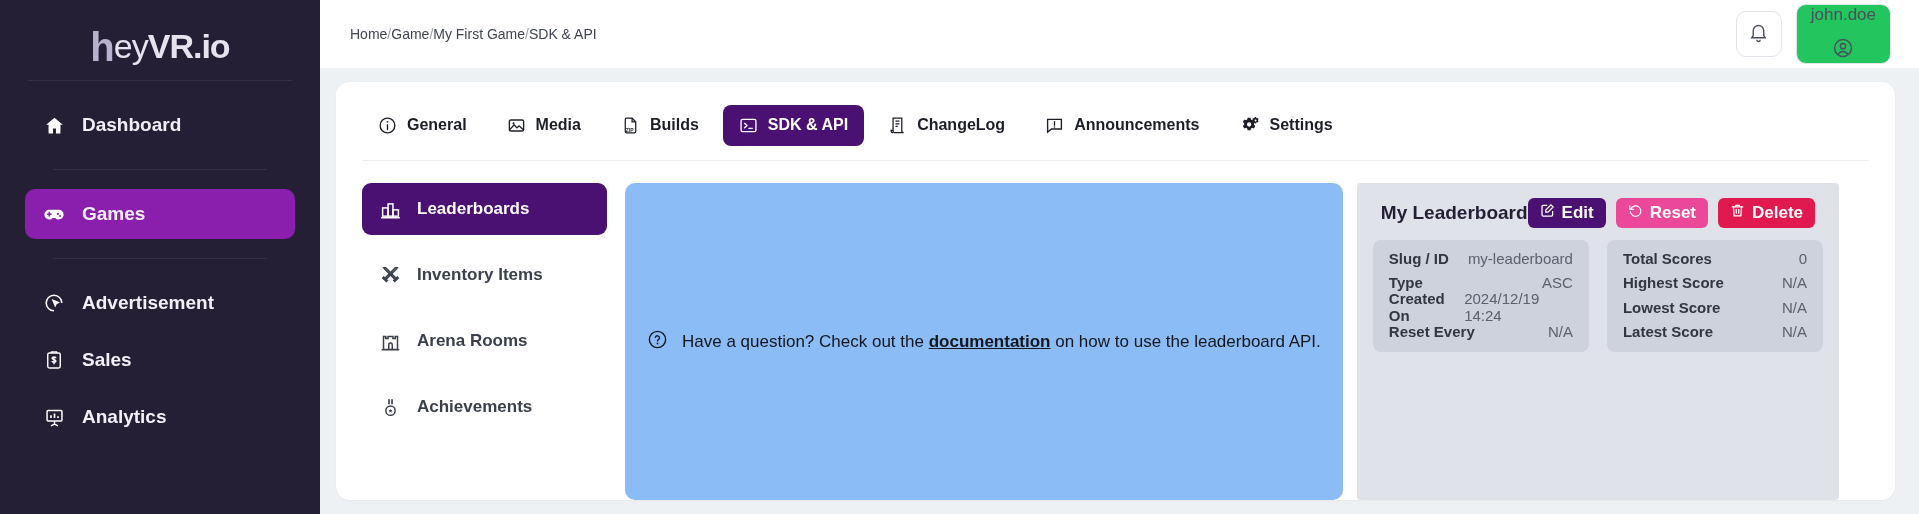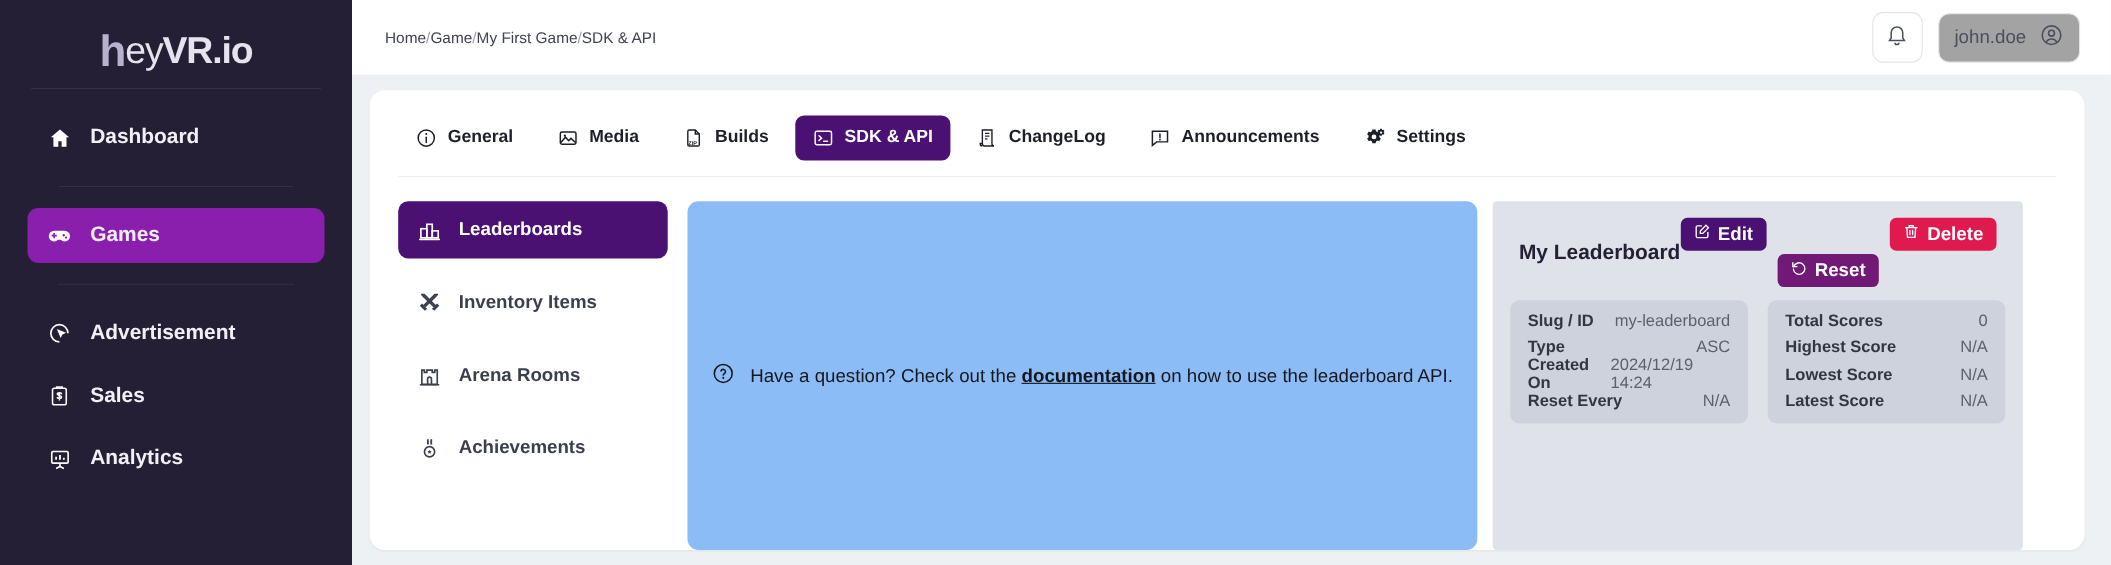--- a/index.html
+++ b/index.html
@@ -59,22 +59,22 @@
   }
   .crumbs { display: flex; align-items: center; font-size: 14px; color: #3f4451; font-weight: 400; }
   .crumbs .crumb { cursor: pointer; }
   .crumbs .slash { color: #9aa0ad; }
   .topbar-right { margin-left: auto; display: flex; align-items: center; gap: 14px; }
   .icon-btn {
     width: 46px; height: 46px; border: 1px solid #e2e5ea; border-radius: 10px;
     display: flex; align-items: center; justify-content: center; cursor: pointer; background: #fff;
   }
   .user-chip {
-    height: 45px; border: 1px solid #e2e5ea; border-radius: 10px;
-    display: flex; align-items: center; gap: 12px; padding: 0 14px; cursor: pointer; background: #a3a3a3;
+    height: 60px; border: 1px solid #e2e5ea; border-radius: 10px;
+    display: flex; align-items: center; gap: 12px; padding: 0 14px; cursor: pointer; background: #22c55e; flex-direction: column;
   }
   .user-chip .uname { font-size: 17px; color: #4a4f5c; }
 
   .content-area { flex: 1; background: #eef1f4; padding: 14px 24px 14px 16px; }
   .panel {
     background: #fff; border-radius: 14px; height: 100%;
     padding: 22px 26px 0 26px;
     display: flex; flex-direction: column;
     box-shadow: 0 1px 2px rgba(16,24,40,.04);
     overflow: hidden;
@@ -114,21 +114,21 @@
   .lb-head { display: flex; align-items: center; padding: 0 8px 12px 8px; }
   .lb-title { font-size: 19px; font-weight: 700; color: #241f35; }
   .lb-actions { margin-left: auto; display: flex; gap: 10px; }
   .btn {
     display: flex; align-items: center; gap: 7px;
     height: 30px; padding: 0 12px; border-radius: 6px;
     font-size: 17px; font-weight: 700; color: #fff; border: none; cursor: pointer;
     font-family: "Liberation Sans", sans-serif;
   }
   .btn-edit   { background: #4a1072; }
-  .btn-reset  { background: #701a75; margin-top: 33px; }
+  .btn-reset  { background: #ec4899; }
   .btn-delete { background: #e01a4f; }
 
   .lb-tables { display: flex; gap: 18px; }
   .lb-table { flex: 1; background: #cdd2dd; border-radius: 8px; padding: 6px 16px 8px 16px; }
   .lb-row { display: flex; align-items: center; height: 24.5px; }
   .lb-k { font-size: 15px; font-weight: 700; color: #31363f; }
   .lb-v { margin-left: auto; font-size: 15px; color: #5b616d; }
 </style>
 </head>
 <body>

